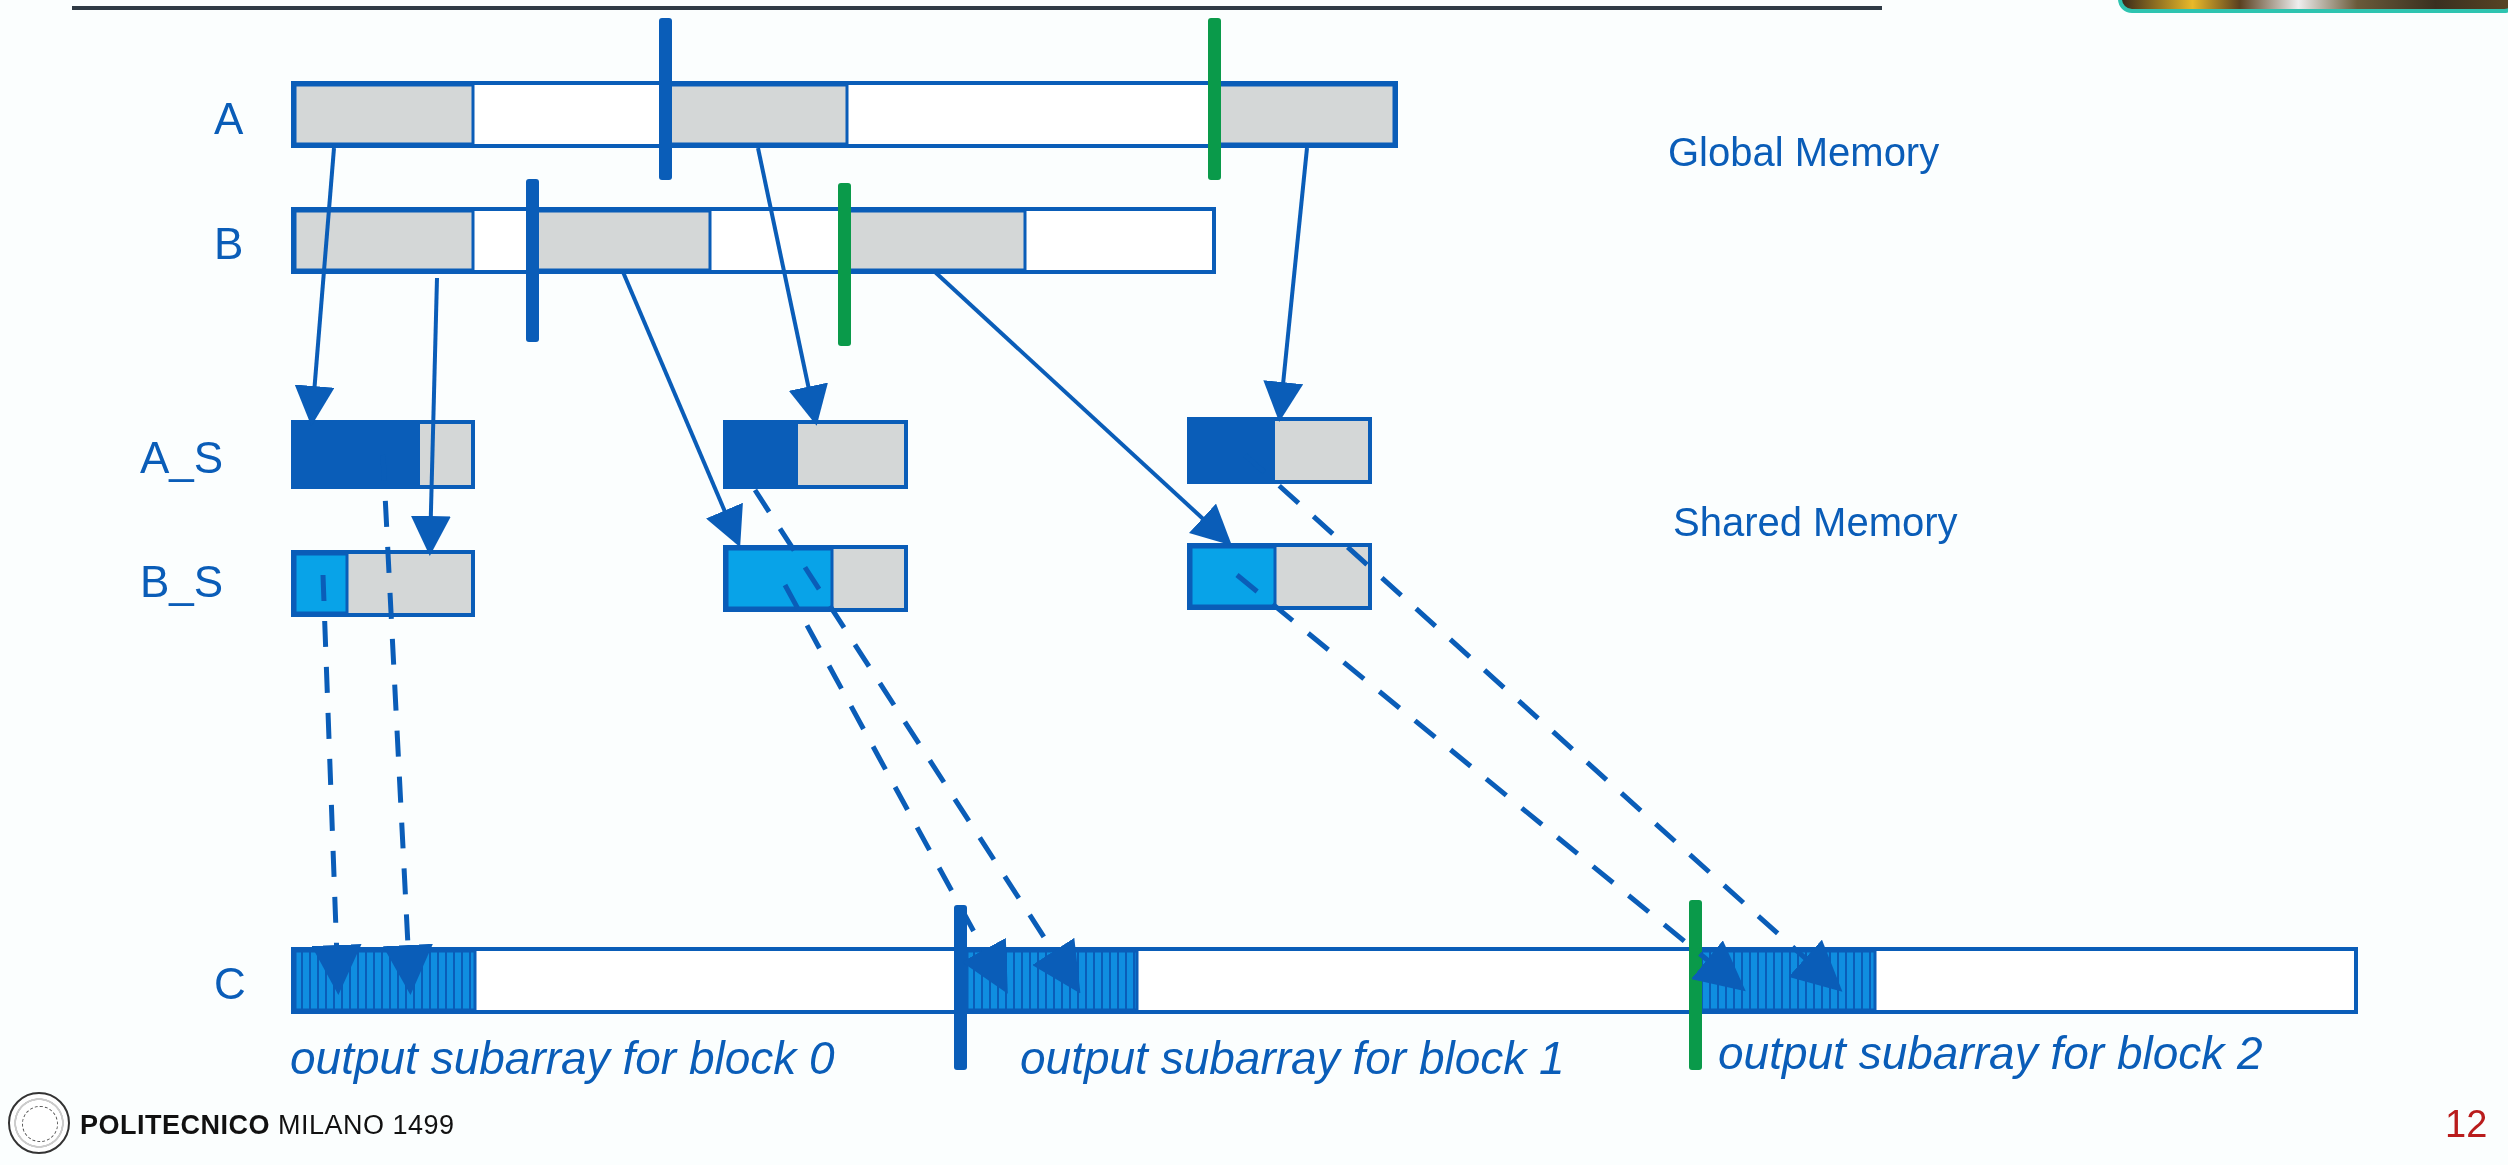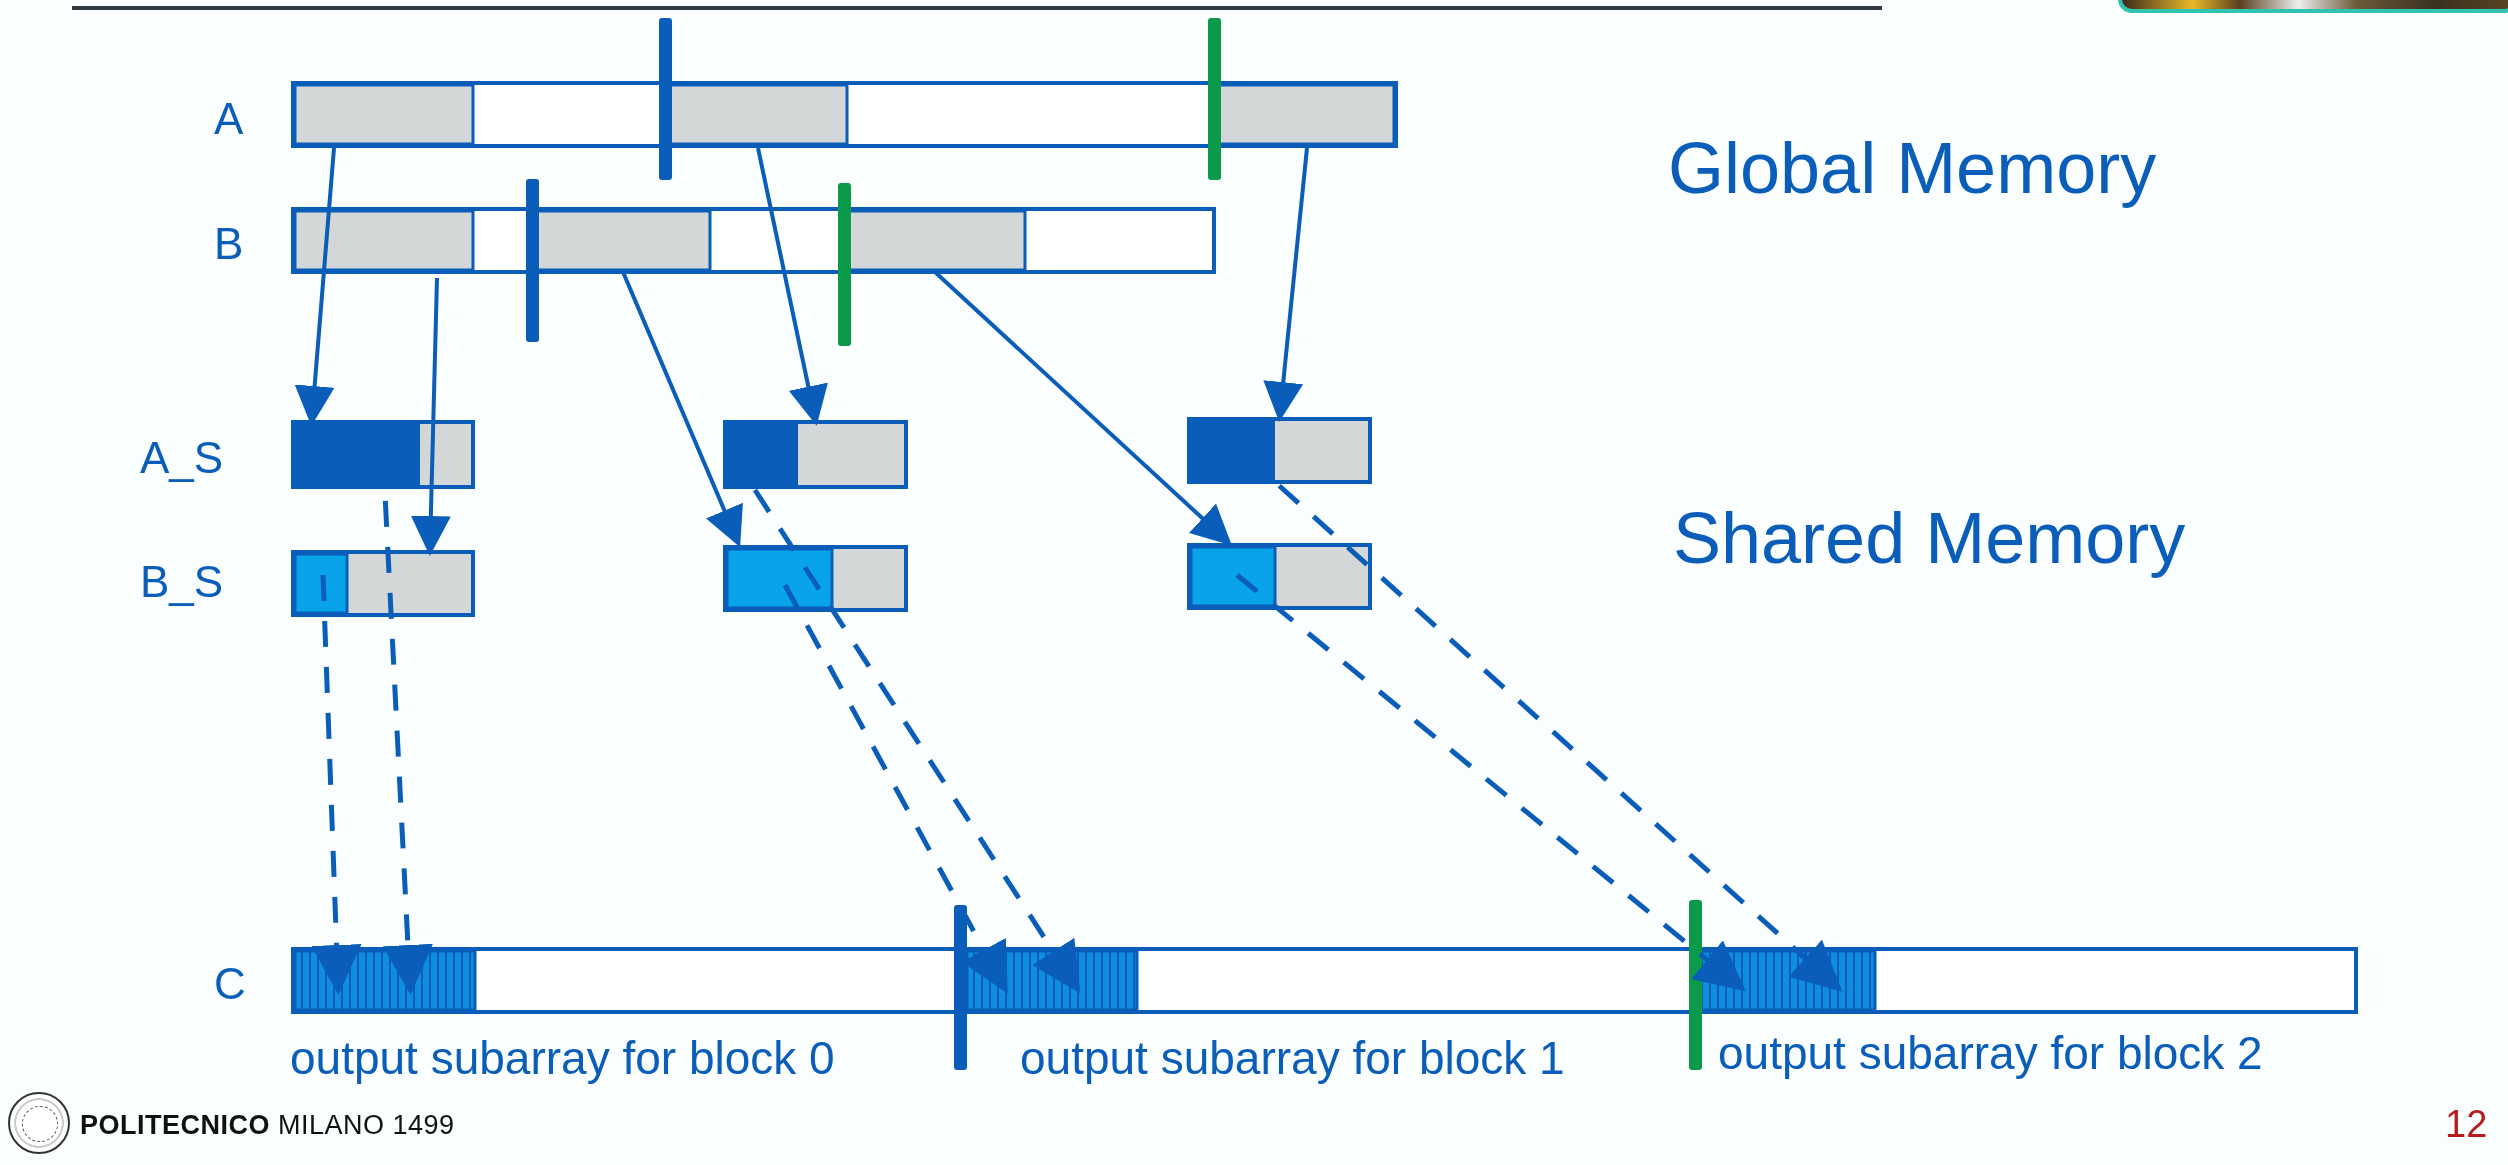--- a/index.html
+++ b/index.html
@@ -16,24 +16,24 @@
     position: absolute; left: 2118px; top: -20px; width: 400px; height: 33px;
     border: 4px solid #2ec4b0; border-radius: 14px; box-sizing: border-box;
     background: linear-gradient(90deg, #3a2a1a 0%, #e8b92a 18%, #5a4020 30%, #eee 45%, #6a5a3a 60%, #3a3020 80%, #5a4524 100%);
     overflow: hidden;
   }
   svg#diagram { position: absolute; left: 0; top: 0; }
   .row-label {
     position: absolute; color: #0a5db8; font-size: 44px; line-height: 1;
   }
   .section-title {
-    position: absolute; color: #0a5db8; font-size: 72px; line-height: 1;
+    position: absolute; color: #0a5db8; font-size: 40px; line-height: 1;
   }
   .c-caption {
-    position: absolute; color: #0a5db8; font-size: 46px; line-height: 1; white-space: nowrap;
+    position: absolute; color: #0a5db8; font-size: 46px; line-height: 1; white-space: nowrap; font-style: italic;
   }
   .footer-logo {
     position: absolute; left: 8px; top: 1092px; width: 62px; height: 62px;
     border-radius: 50%; border: 2px solid #333; box-sizing: border-box;
     background: radial-gradient(circle, #fff 0 55%, #ccc 56% 60%, #fff 61%);
   }
   .footer-logo::after {
     content: ""; position: absolute; left: 12px; top: 12px; width: 34px; height: 34px;
     border-radius: 50%; border: 1px dashed #555;
   }

